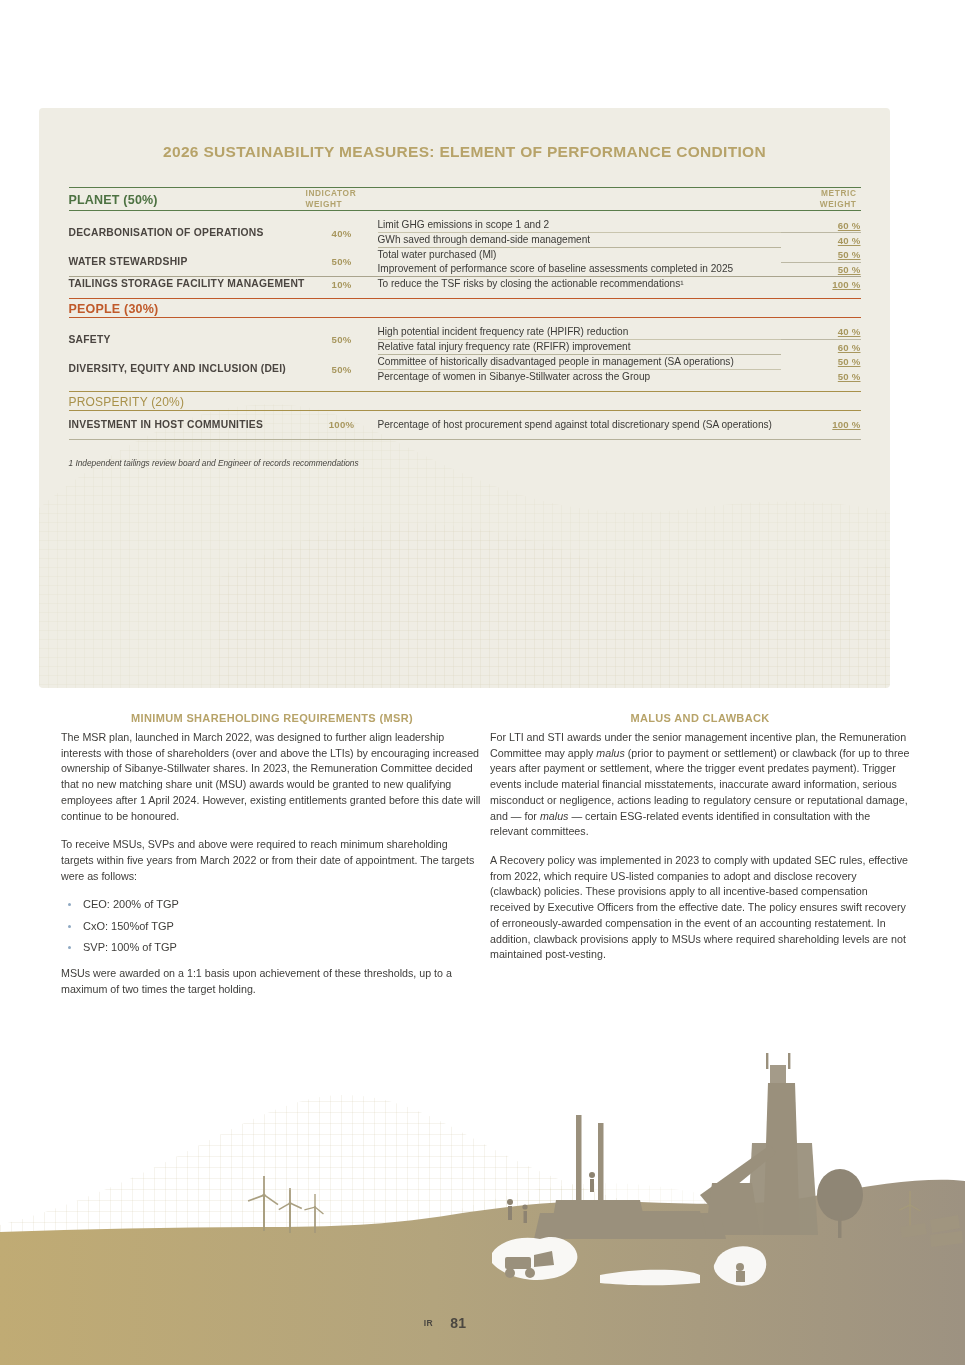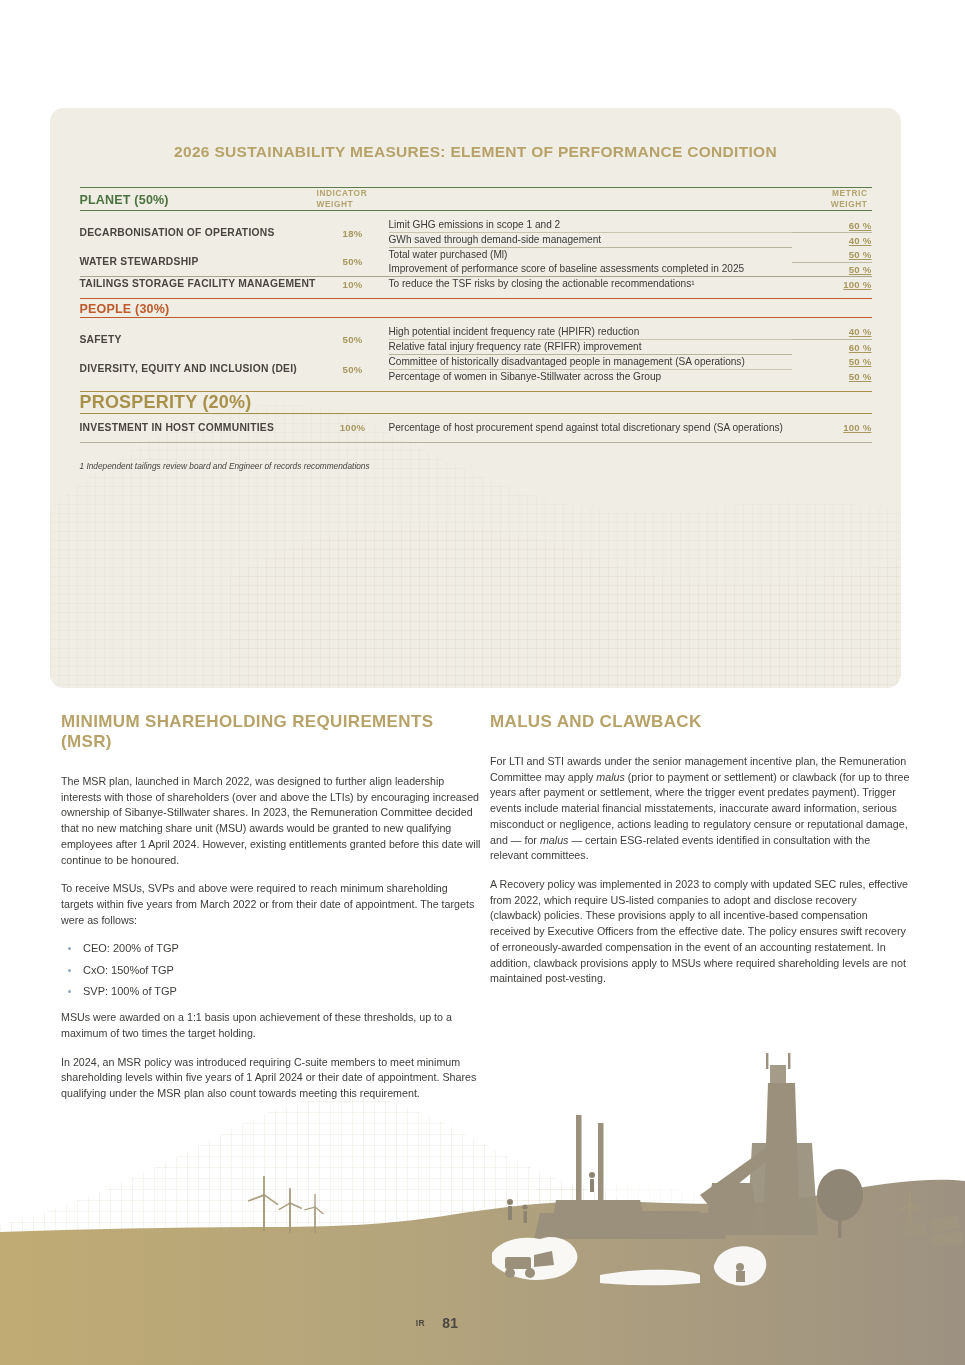--- a/index.html
+++ b/index.html
@@ -9,22 +9,22 @@
     font-family:"Liberation Sans", sans-serif;
     position:relative;overflow:hidden;
     -webkit-font-smoothing:antialiased;
   }
 
   
   .bg-art{position:absolute;left:0;bottom:0;width:965px;height:330px;z-index:0;pointer-events:none;}
 
   
   .card{
-    position:absolute;left:50px;top:108px;width:851px;height:580px;
-    background:#efede4;border-radius:14px;overflow:hidden;z-index:1;
+    position:absolute;left:39px;top:108px;width:851px;height:580px;
+    background:#efede4;border-radius:4px;overflow:hidden;z-index:1;
   }
   .card-mesh{position:absolute;left:0;top:0;width:851px;height:580px;pointer-events:none;}
   .card-inner{position:relative;z-index:2;}
 
   .card-title{
     text-align:center;color:#b7a369;font-size:15.5px;font-weight:bold;
     letter-spacing:.3px;padding-top:35px;
   }
 
   
@@ -37,21 +37,21 @@
   .col-iw{width:72px;}
   .col-desc{width:403px;}
   .col-mw{width:80px;}
 
   
   .hdr-cell{padding:9px 0 11px 6px;}
   .hdr-planet{
     color:#4d7242;font-size:12.5px;font-weight:bold;letter-spacing:.2px;
   }
   .hdr-people{color:#c05a2a;font-size:12.5px;font-weight:bold;letter-spacing:.2px;}
-  .hdr-prosperity{color:#a8914a;font-size:18px;font-weight:bold;letter-spacing:.2px;}
+  .hdr-prosperity{color:#a8914a;font-size:12px;font-weight:normal;letter-spacing:.2px;}
   .hdr-unit{
     color:#b2a36e;font-size:8.3px;font-weight:bold;letter-spacing:.6px;
     line-height:1.35;padding-bottom:11px;
   }
   .hdr-unit.right{text-align:right;padding-right:4px;}
 
   .rule-green{border-top:1.6px solid #5a7d4b;}
   .rule-green-b{border-bottom:1.6px solid #5a7d4b;}
   .rule-orange{border-top:1.6px solid #c05a2a;}
   .rule-orange-b{border-bottom:1.6px solid #c05a2a;}
@@ -84,41 +84,43 @@
     width:792px;margin:7px auto 0 auto;padding-top:18px;border-top:1px solid #b5b19a;
   }
 
   
   .cols{position:absolute;top:712px;left:0;width:965px;z-index:3;}
   .col{position:absolute;top:0;}
   .col.left{left:61px;width:422px;}
   .col.right{left:490px;width:420px;}
 
   .sec-head{
-    color:#b7a369;font-size:17px;font-weight:bold;letter-spacing:.35px;
-    margin:0 0 22px 0;
+    color:#b7a369;font-size:11px;font-weight:bold;letter-spacing:.35px;
+    margin:0 0 6px 0;
+    text-align:center;
   }
   p.body{
     color:#3e3d3a;font-size:10.7px;line-height:1.47;margin:0 0 13px 0;
   }
   ul.bullets{list-style:none;margin:0 0 10px 0;padding:0;}
   ul.bullets li{
     color:#3e3d3a;font-size:11px;line-height:1.45;margin-bottom:5.5px;
     padding-left:22px;position:relative;
   }
   ul.bullets li:before{
     content:"";position:absolute;left:7px;top:6px;width:3px;height:3px;
     border-radius:50%;background:#8fa9c2;
   }
   em.it{font-style:italic;}
 
   
   .footer{
     position:absolute;left:0;top:1314px;width:874px;text-align:center;z-index:5;
     color:#4b4741;
+    padding-left:8px;
   }
   .footer .ir{font-size:8.5px;font-weight:bold;letter-spacing:.5px;vertical-align:2px;}
   .footer .pg{font-size:14px;font-weight:bold;margin-left:17px;letter-spacing:.3px;}
 </style>
 </head>
 <body>
 
 <svg class="bg-art" viewBox="0 0 965 330" preserveAspectRatio="none">
   <defs>
     <pattern id="mesh" width="11" height="11" patternUnits="userSpaceOnUse">
@@ -290,21 +292,21 @@
           <span>METRIC</span><br>
           <span>WEIGHT</span>
         </td>
       </tr>
       <tr>
             <td colspan="4" class="blank-gap"></td>
           </tr>
 
       <tr>
         <td class="cat" rowspan="2">DECARBONISATION OF OPERATIONS</td>
-        <td class="iw" rowspan="2">18%</td>
+        <td class="iw" rowspan="2">40%</td>
         <td class="desc">Limit GHG emissions in scope 1 and 2</td>
         <td class="mw">60 %</td>
       </tr>
       <tr>
         <td class="desc sep-desc">GWh saved through demand-side management</td>
         <td class="mw sep-mw">40 %</td>
       </tr>
 
       <tr>
         <td class="cat" rowspan="2">WATER STEWARDSHIP</td>
@@ -388,21 +390,20 @@
   <div class="col left">
     <h2 class="sec-head">MINIMUM SHAREHOLDING REQUIREMENTS (MSR)</h2>
     <p class="body">The MSR plan, launched in March 2022, was designed to further align leadership interests with those of shareholders (over and above the LTIs) by encouraging increased ownership of Sibanye-Stillwater shares. In 2023, the Remuneration Committee decided that no new matching share unit (MSU) awards would be granted to new qualifying employees after 1 April 2024. However, existing entitlements granted before this date will continue to be honoured.</p>
     <p class="body">To receive MSUs, SVPs and above were required to reach minimum shareholding targets within five years from March 2022 or from their date of appointment. The targets were as follows:</p>
     <ul class="bullets">
       <li>CEO: 200% of TGP</li>
       <li>CxO: 150%of TGP</li>
       <li>SVP: 100% of TGP</li>
     </ul>
     <p class="body">MSUs were awarded on a 1:1 basis upon achievement of these thresholds, up to a maximum of two times the target holding.</p>
-    <p class="body">In 2024, an MSR policy was introduced requiring C-suite members to meet minimum shareholding levels within five years of 1 April 2024 or their date of appointment. Shares qualifying under the MSR plan also count towards meeting this requirement.</p>
   </div>
 
   <div class="col right">
     <h2 class="sec-head">MALUS AND CLAWBACK</h2>
     <p class="body"><span>For LTI and STI awards under the senior management incentive plan, the Remuneration Committee may apply </span><em class="it">malus</em><span> (prior to payment or settlement) or clawback (for up to three years after payment or settlement, where the trigger event predates payment). Trigger events include material financial misstatements, inaccurate award information, serious misconduct or negligence, actions leading to regulatory censure or reputational damage, and — for </span><em class="it">malus</em><span> — certain ESG-related events identified in consultation with the relevant committees.</span></p>
     <p class="body">A Recovery policy was implemented in 2023 to comply with updated SEC rules, effective from 2022, which require US-listed companies to adopt and disclose recovery (clawback) policies. These provisions apply to all incentive-based compensation received by Executive Officers from the effective date. The policy ensures swift recovery of erroneously-awarded compensation in the event of an accounting restatement. In addition, clawback provisions apply to MSUs where required shareholding levels are not maintained post-vesting.</p>
   </div>
 </div>
 
 <div class="footer">

